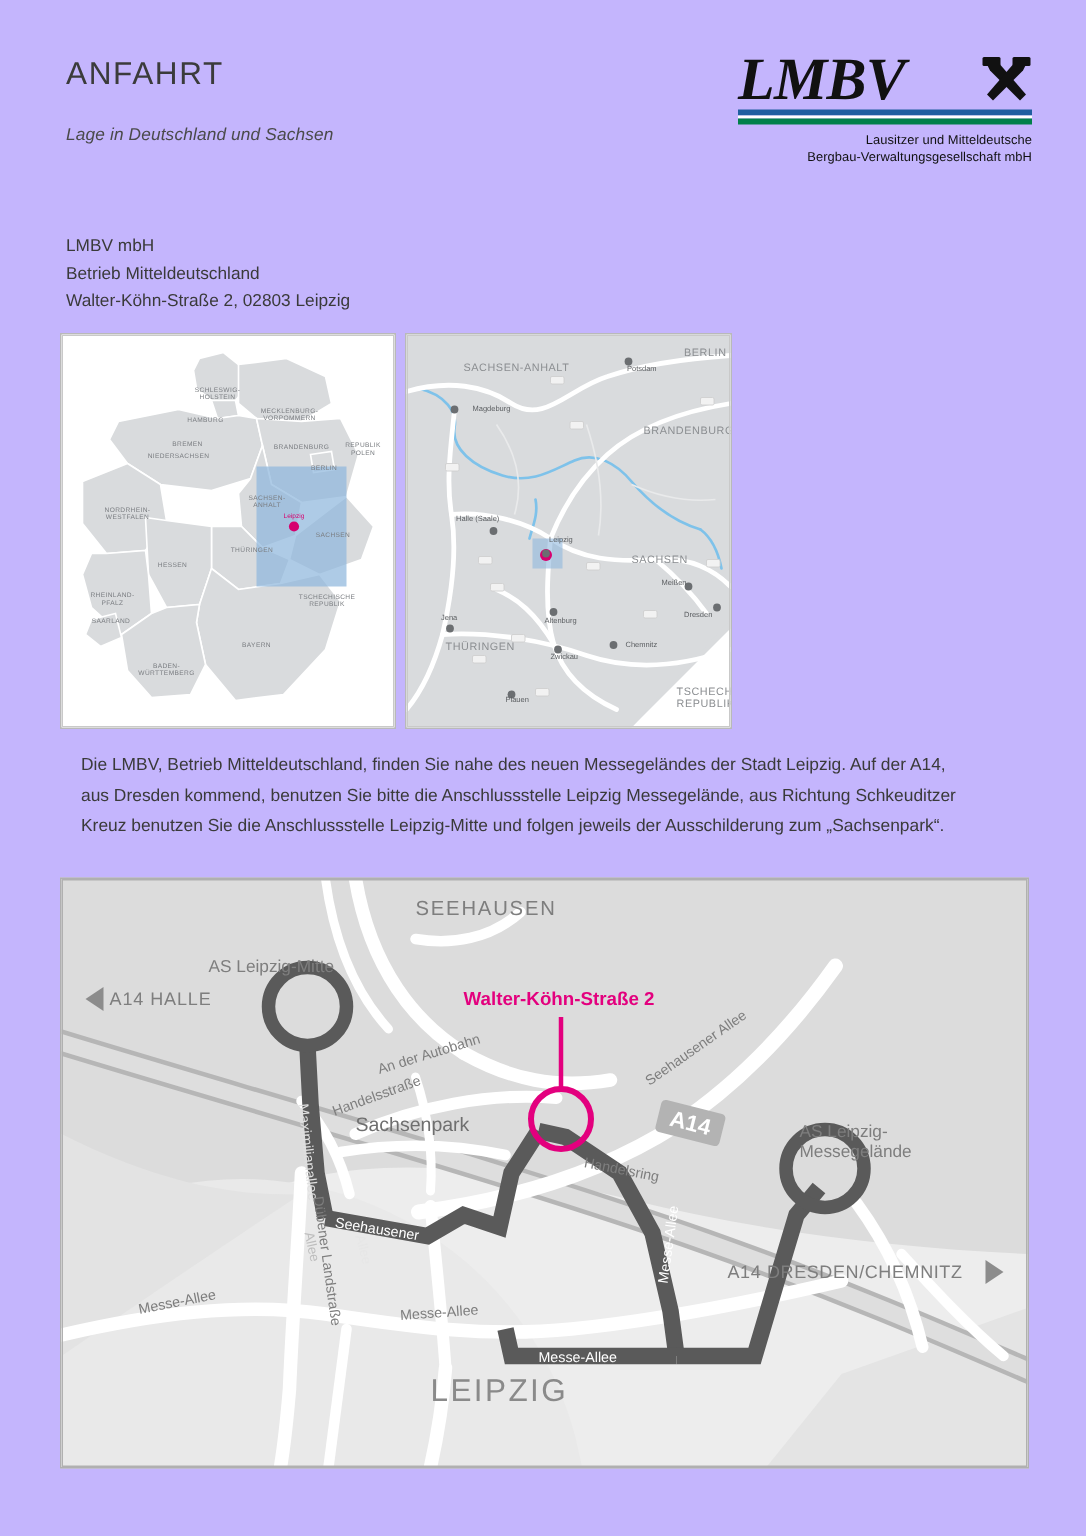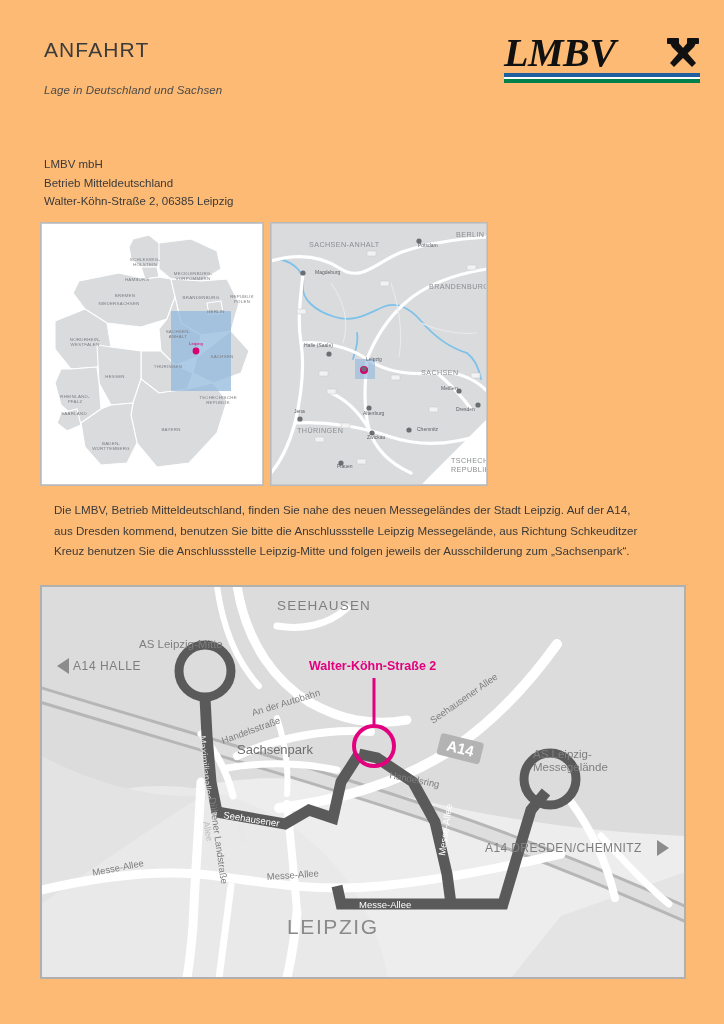--- a/index.html
+++ b/index.html
@@ -1,34 +1,34 @@
 <!DOCTYPE html>
 <html lang="de"><head>
 <meta charset="utf-8">
 <title>ANFAHRT — LMBV mbH</title>
 <style>
   html,body{margin:0;padding:0;background:#ffffff;}
   body{
     width:724px;height:1024px;position:relative;overflow:hidden;
     font-family:"Liberation Sans", sans-serif;color:#3a3a3a;
   }
-  .page{position:absolute;inset:0;background:#fdba74;}
+  .page{position:absolute;inset:0;background:#c4b5fd;}
 
   
   .hdr-title{
     position:absolute;left:44px;top:38px;
     font-size:21px;letter-spacing:1.1px;color:#3b3b3b;font-weight:400;
   }
   .hdr-sub{
     position:absolute;left:44px;top:84px;
     font-size:11.5px;color:#4a4a4a;letter-spacing:.1px;font-style:italic;
   }
 
   
-  .logo{position:absolute;right:24px;top:34px;width:196px;text-align:right;}
+  .logo{position:absolute;right:36px;top:34px;width:196px;text-align:right;}
   .logo-top{display:flex;align-items:flex-end;justify-content:space-between;height:36px;}
   .logo-word{
     font-family:"Liberation Serif", serif;
     font-weight:700;font-style:italic;font-size:40px;line-height:34px;
     color:#111;letter-spacing:-0.5px;
   }
   .logo-mark{width:34px;height:32px;position:relative;}
   .bar-blue{height:4px;background:#1f5fa0;margin-top:3px;}
   .bar-gap{height:2px;background:#fff;}
   .bar-green{height:4px;background:#00804a;}
@@ -77,26 +77,30 @@
             <path d="M31 3 L23 3 L4 25 L8 29 L28 9 Z"></path>
             <rect x="1" y="0" width="12" height="6" rx="1"></rect>
             <rect x="21" y="0" width="12" height="6" rx="1"></rect>
           </g>
         </svg>
       </div>
     </div>
     <div class="bar-blue"></div>
     <div class="bar-gap"></div>
     <div class="bar-green"></div>
+    <div class="logo-sub">
+      <div>Lausitzer und Mitteldeutsche</div>
+      <div>Bergbau-Verwaltungsgesellschaft mbH</div>
+    </div>
   </div>
 
   <div class="addr">
     <div>LMBV mbH</div>
     <div>Betrieb Mitteldeutschland</div>
-    <div>Walter-Köhn-Straße 2, 06385 Leipzig</div>
+    <div>Walter-Köhn-Straße 2, 02803 Leipzig</div>
   </div>
 
   <div class="minimap" id="map-de">
     <svg viewBox="0 0 222 262" aria-hidden="true">
       <rect width="222" height="262" fill="#ffffff"></rect>
       <g fill="#d9dbdd" stroke="#ffffff" stroke-width="1.1">
 
         <path d="M92 16 L108 12 L118 20 L124 34 L116 44 L100 44 L90 36 L88 24 Z"></path>
 
         <path d="M100 44 L116 44 L118 54 L104 56 Z"></path>

